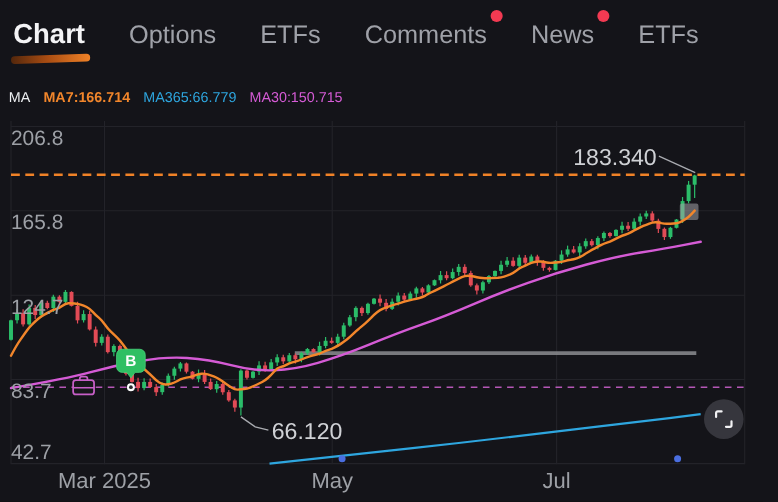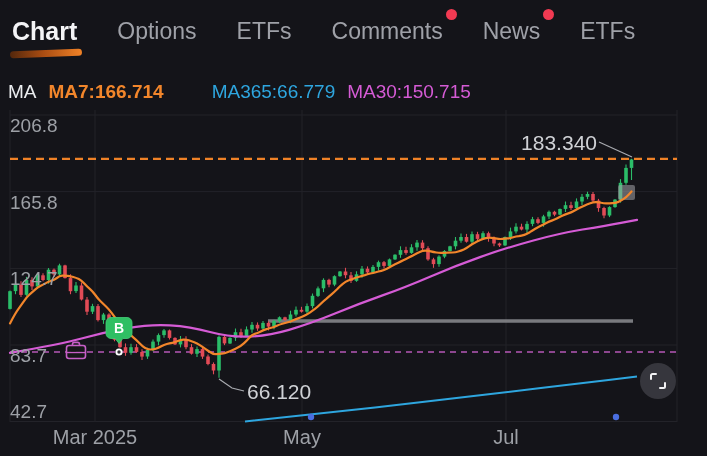--- a/index.html
+++ b/index.html
@@ -8,21 +8,21 @@
   svg.chart{position:absolute;left:0;top:0;z-index:1;}
   .tabbar{position:absolute;left:12px;top:0;height:62px;display:flex;align-items:center;
           gap:40px;z-index:3;white-space:nowrap;}
   .tab{position:relative;font-size:23px;color:#9fa1a8;cursor:pointer;}
   .tab.active .tab-label{color:#f4f4f6;font-weight:bold;font-size:25px;}
   .tab .dot{position:absolute;top:-9px;right:-14px;width:11px;height:11px;border-radius:50%;
             background:#f23a52;}
   .tab .underline{position:absolute;left:-2px;bottom:-11px;width:72px;height:7px;border-radius:4px;
             background:linear-gradient(90deg,#53270c 0%,#a84c12 45%,#f08227 100%);
             transform:rotate(-2deg);}
-  .legend{position:absolute;left:8px;top:81px;display:flex;gap:12px;font-size:19px;z-index:3;}
+  .legend{position:absolute;left:8px;top:81px;display:flex;gap:12px;font-size:13px;z-index:3;}
   .legend .pfx{color:#eceef0;}
   .expand-btn{position:absolute;left:640px;top:363px;width:36px;height:36px;border-radius:50%;
               background:rgba(58,58,64,0.92);border:none;padding:0;cursor:pointer;z-index:4;
               display:flex;align-items:center;justify-content:center;}
 </style>
 </head>
 <body>
 
 <div class="page">
   <svg class="chart" width="707" height="456">
@@ -299,21 +299,21 @@
       <div class="tab active"><span class="tab-label">Chart</span><span class="underline"></span></div>
       <div class="tab"><span class="tab-label">Options</span></div>
       <div class="tab"><span class="tab-label">ETFs</span></div>
       <div class="tab"><span class="tab-label">Comments</span><span class="dot"></span></div>
       <div class="tab"><span class="tab-label">News</span><span class="dot"></span></div>
       <div class="tab"><span class="tab-label">ETFs</span></div>
     </nav>
   <div class="legend" id="legend">
     <span class="pfx">MA</span>
   <span style="color: rgb(242, 134, 43); font-weight: bold;">MA7:166.714</span>
-      <span style="color: rgb(46, 166, 223); margin-left: 36px;">MA365:66.779</span>
+      <span style="color: rgb(46, 166, 223);">MA365:66.779</span>
       <span style="color: rgb(213, 91, 213);">MA30:150.715</span>
     </div>
   <button class="expand-btn" aria-label="expand">
     <svg width="20" height="20" viewBox="0 0 20 20">
       <path d="M3 8 V4.5 A1.5 1.5 0 0 1 4.5 3 H8 M17 12 V15.5 A1.5 1.5 0 0 1 15.5 17 H12" fill="none" stroke="#f2f2f4" stroke-width="2" stroke-linecap="round"></path>
     </svg>
   </button>
 </div>
 
 </body></html>

